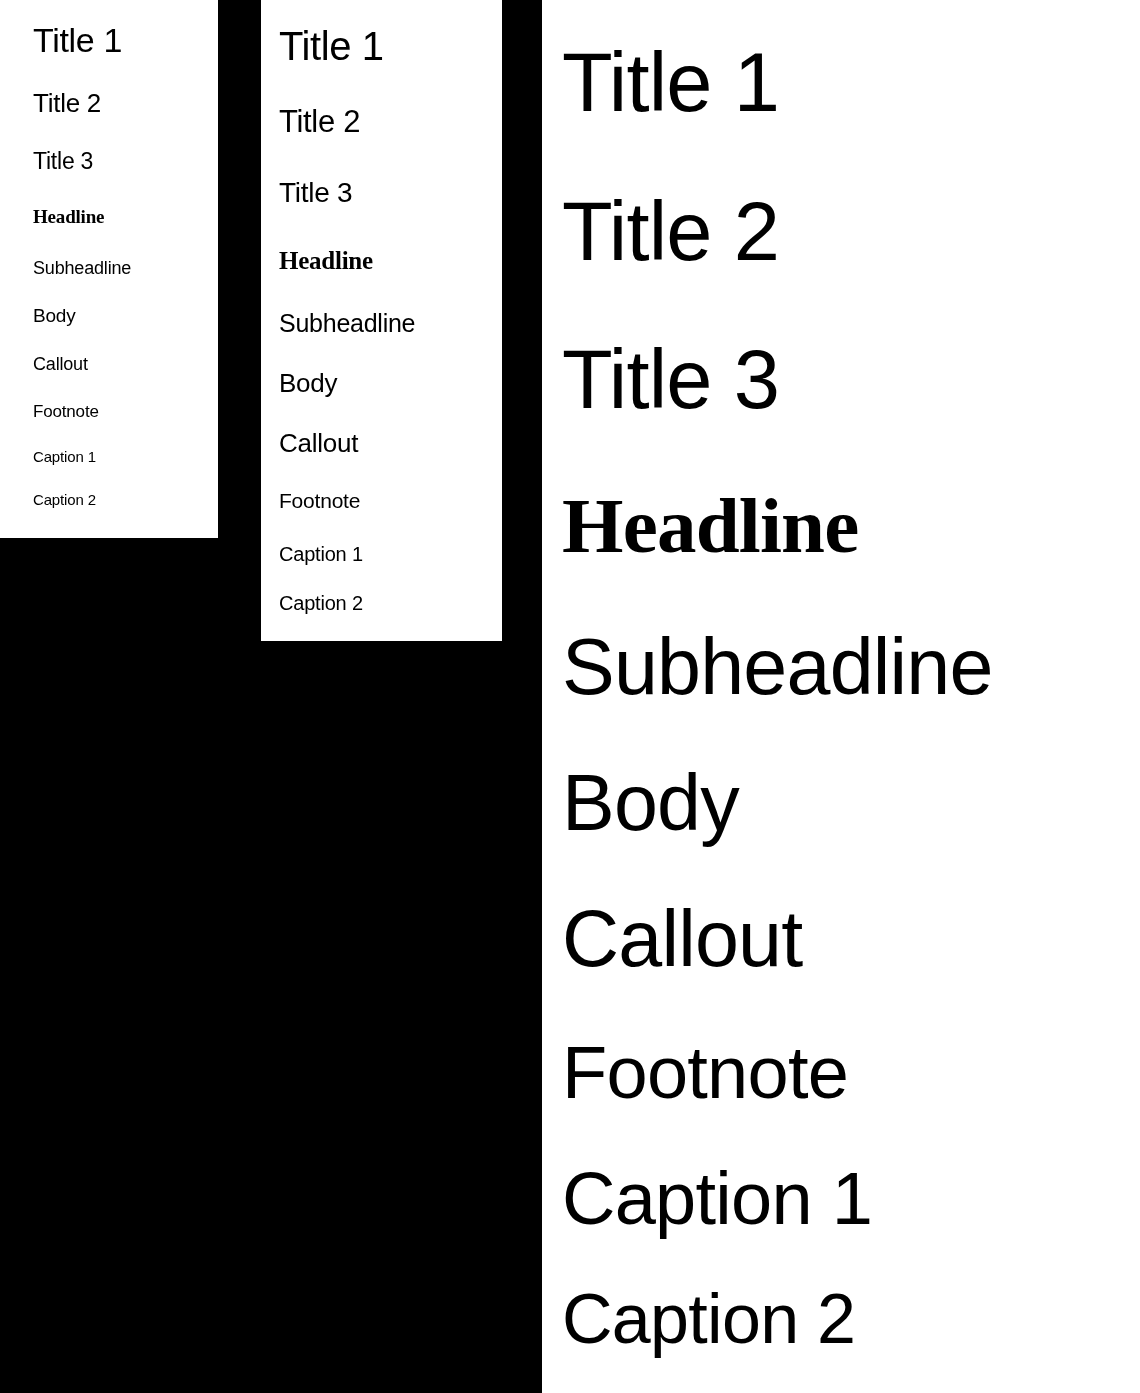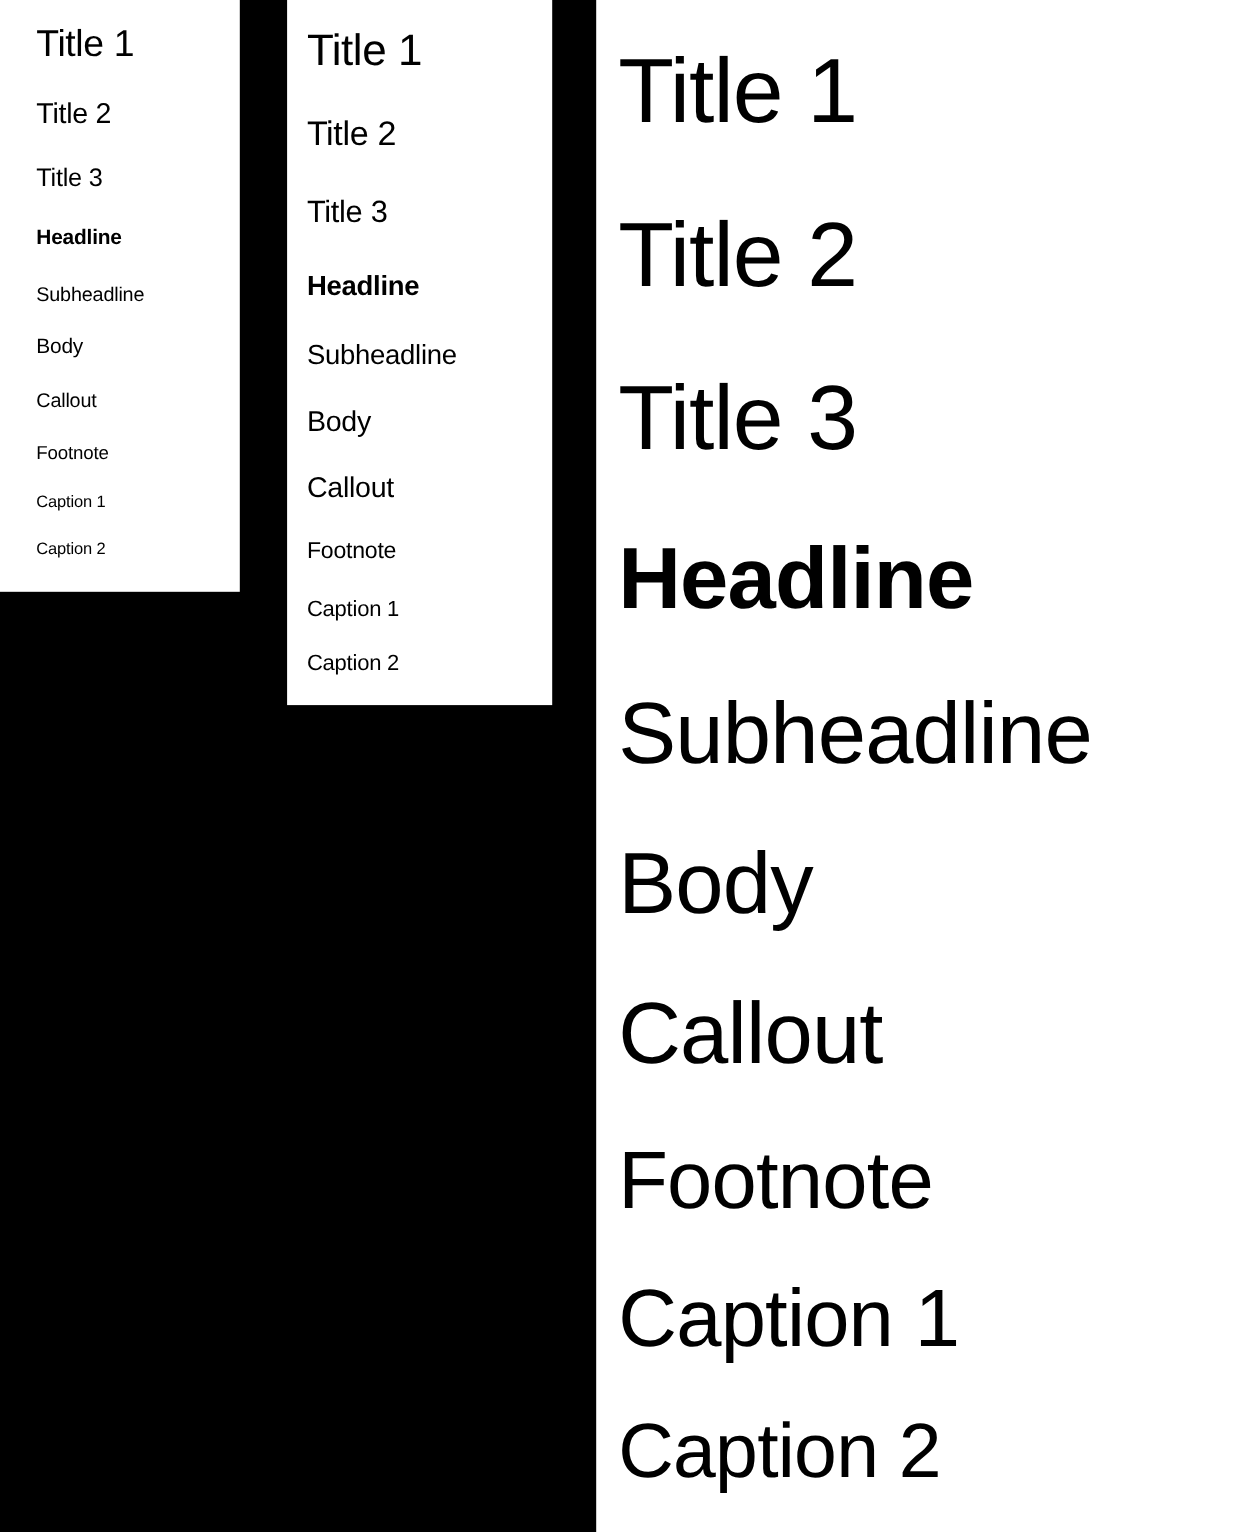--- a/index.html
+++ b/index.html
@@ -29,20 +29,21 @@
     text-align: center;
   }
   .type-row {
     white-space: nowrap;
     color: #000000;
     font-weight: 400;
     letter-spacing: -0.01em;
   }
   .type-row.bold {
     font-weight: 700;
+    font-family: Liberation Serif, serif;
   }
 
   
   #panel-small {
     left: 0;
     width: 218px;
     height: 538px;
     padding: 6px 0 0 33px;
   }
   #panel-small .type-list { gap: 0px; }

